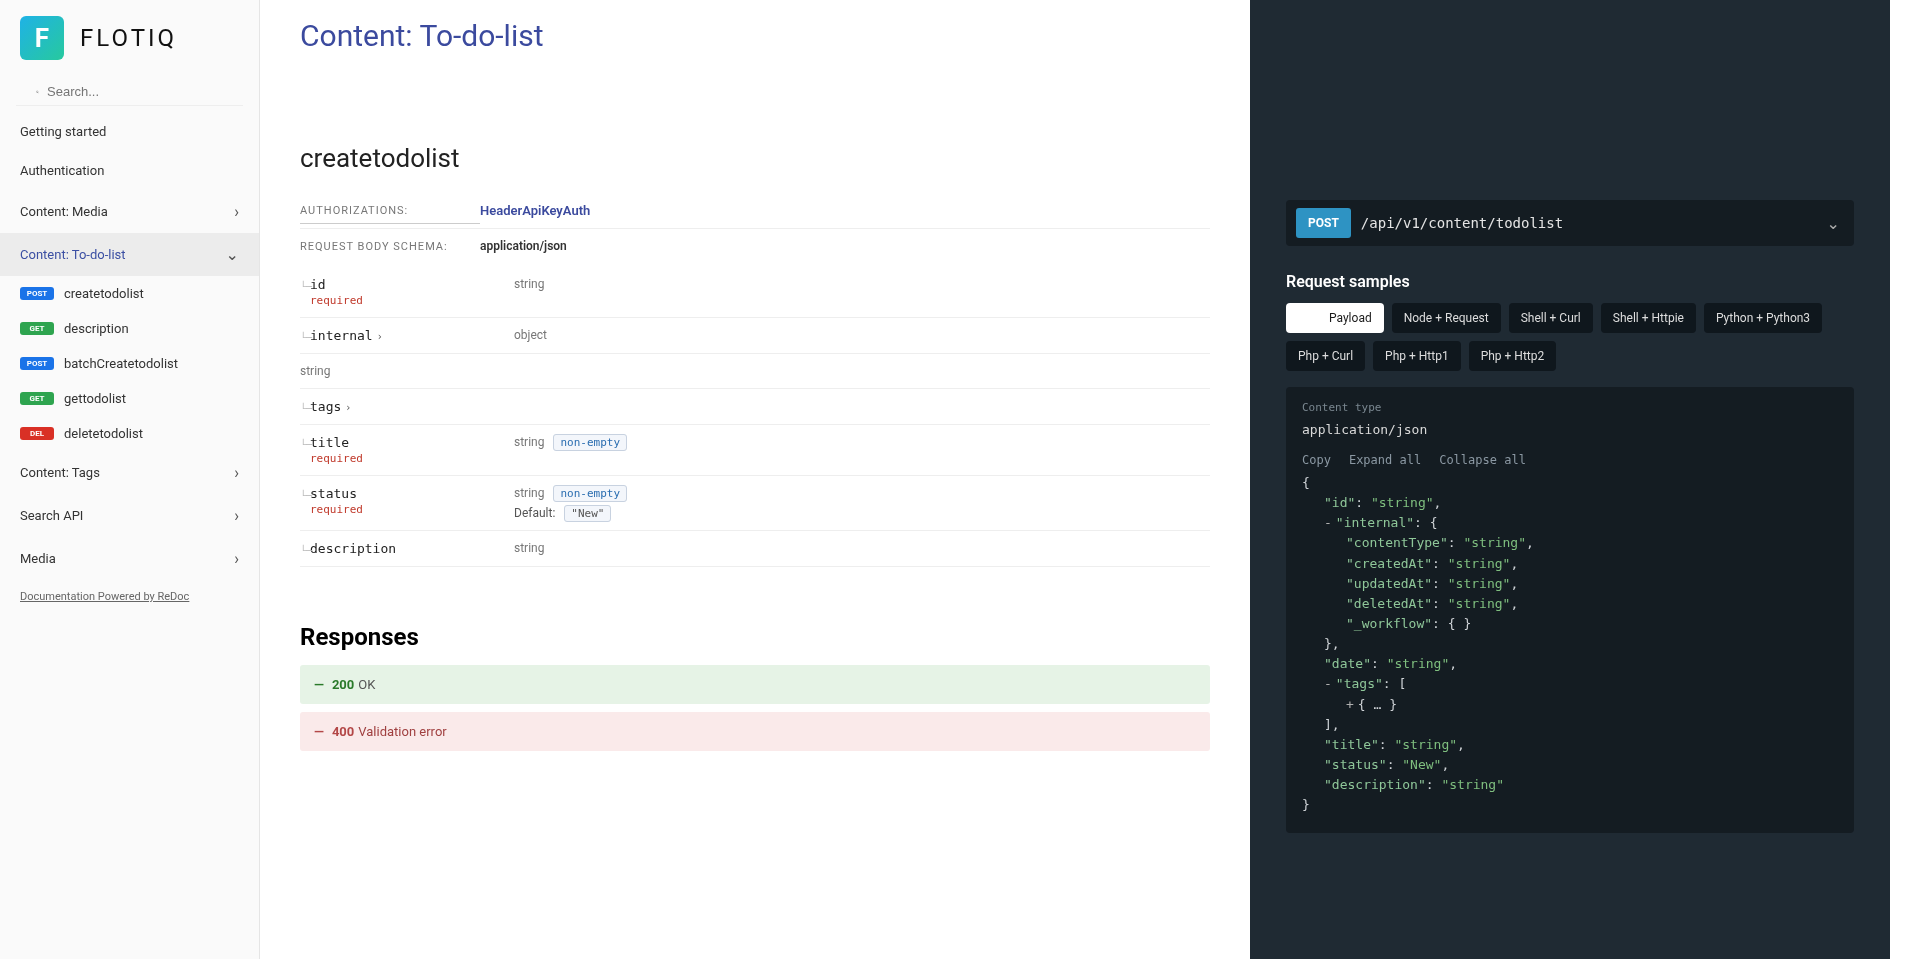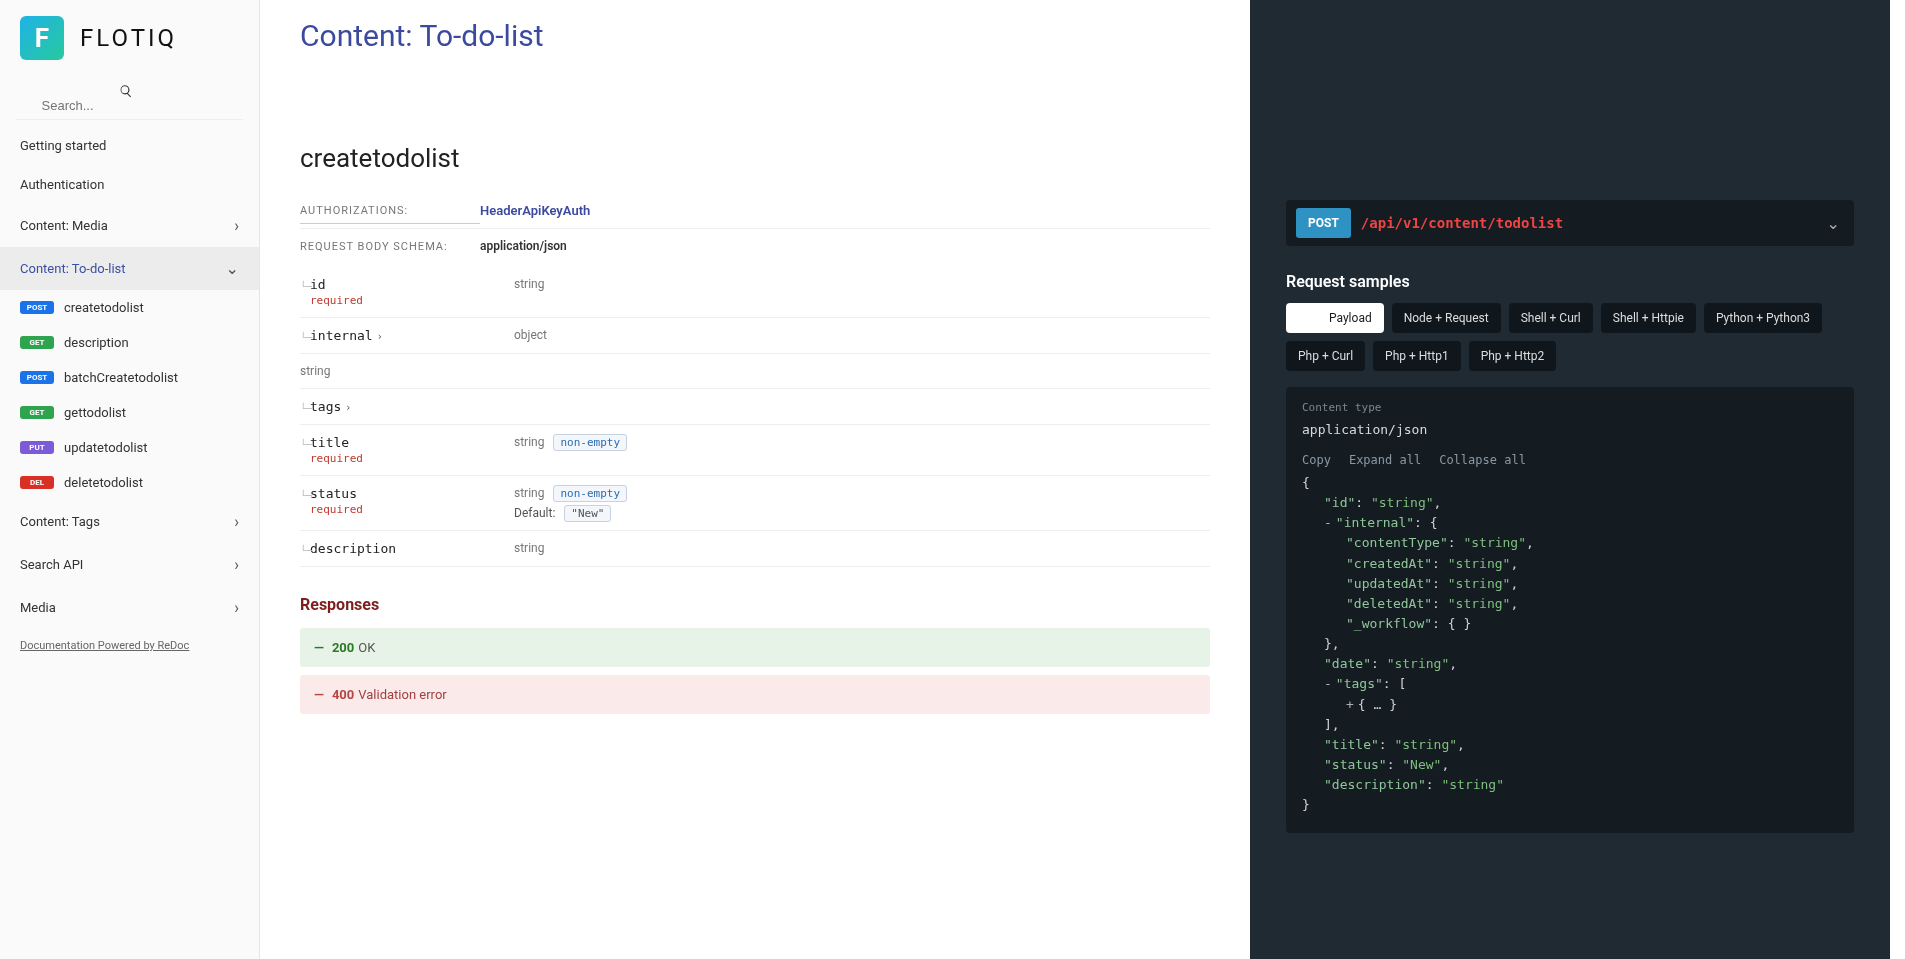--- a/index.html
+++ b/index.html
@@ -48,21 +48,20 @@
     letter-spacing: 3px;
     font-weight: 400;
     color: #111;
   }
   .search-wrap {
     display: flex;
     align-items: center;
     padding: 6px 20px;
     border-bottom: 1px solid #eee;
     margin: 0 16px 6px 16px;
-    flex-direction: column;
   }
   .search-wrap svg { width: 14px; height: 14px; fill:#333; margin-right:8px; }
   .search-input {
     border: none; background: transparent; outline: none; font-size: 13px; flex:1;
   }
   .nav-item {
     padding: 12px 20px;
     font-size: 13px;
     color: #333;
     display: flex; justify-content: space-between; align-items:center;
@@ -137,21 +136,21 @@
     flex:1; padding:10px 0; font-size:12px; color:#777;
   }
   .constraint {
     font-family: "SFMono-Regular",Consolas,monospace; font-size:11px; color:#2a6db0;
     border:1px solid #c8d2e0; background:#f3f6fb; padding:1px 6px; border-radius:3px; margin-left:6px;
   }
   .constraint.neutral{ color:#555;}
   .default-label{font-size:12px;color:#555;margin-top:6px;display:inline-block;}
   .default-label .constraint{color:#555;}
 
-  .responses-title{ font-size:16px; margin-top:28px; margin-bottom:14px; color:#7f1d1d;}
+  .responses-title{ font-size:24px; margin-top:56px; margin-bottom:14px; color:#000000;}
   .resp {
     padding: 12px 14px; border-radius:3px; margin-bottom:8px; font-size:13px; display:flex; align-items:center;
     cursor:pointer;
   }
   .resp-ok{ background:#e6f3e6; color:#2a7a2a;}
   .resp-err{background:#faeaea; color:#b34747;}
   .resp-toggle{ font-weight:700; margin-right:8px;}
   .resp-code{ font-weight:700; margin-right:4px;}
   .resp-ok .resp-text{color:#555;}
   .resp-err .resp-text{color:#a04040;}
@@ -168,21 +167,21 @@
   .right-inner{ padding: 200px 36px 40px 36px;}
   .endpoint-bar{
     background:#141c22; border-radius:4px; display:flex; align-items:center;
     padding: 0; overflow:hidden; margin-bottom:26px; position:relative;
   }
   .endpoint-method{
     background:#2e93c3; color:#fff; font-size:12px; font-weight:700; padding:8px 12px; margin:8px 10px;
     border-radius:3px;
   }
   .endpoint-path{
-    font-family:"SFMono-Regular",Consolas,monospace; color:#ef4444; font-size:14px; flex:1;font-weight:bold;
+    font-family:"SFMono-Regular",Consolas,monospace; color:#e5e5e5; font-size:14px; flex:1;
   }
   .endpoint-chev{ margin-right:14px; color:#aaa; font-size:16px; cursor:pointer;}
   .section-head{
     color:#fff; font-size:16px; font-weight:600; margin-bottom:12px;
   }
   .tabs{ display:flex; flex-wrap:wrap; gap:8px; margin-bottom:16px;}
   .tab{
     background:#0f171d; color:#ddd; font-size:12px; padding:8px 12px; border-radius:4px;
     cursor:pointer; white-space:nowrap;
   }
@@ -242,24 +241,20 @@
       <span class="method-badge m-get">GET</span>
       <span>description</span>
     </div>
     <div class="sub-item">
       <span class="method-badge m-post">POST</span>
       <span>batchCreatetodolist</span>
     </div>
     <div class="sub-item">
       <span class="method-badge m-get">GET</span>
       <span>gettodolist</span>
-    </div>
-    <div class="sub-item">
-      <span class="method-badge m-put">PUT</span>
-      <span>updatetodolist</span>
     </div>
     <div class="sub-item">
       <span class="method-badge m-del">DEL</span>
       <span>deletetodolist</span>
     </div>
   </div>
   <div class="nav-item">
     <span>Content: Tags</span>
     <span class="chev">›</span>
   </div>

